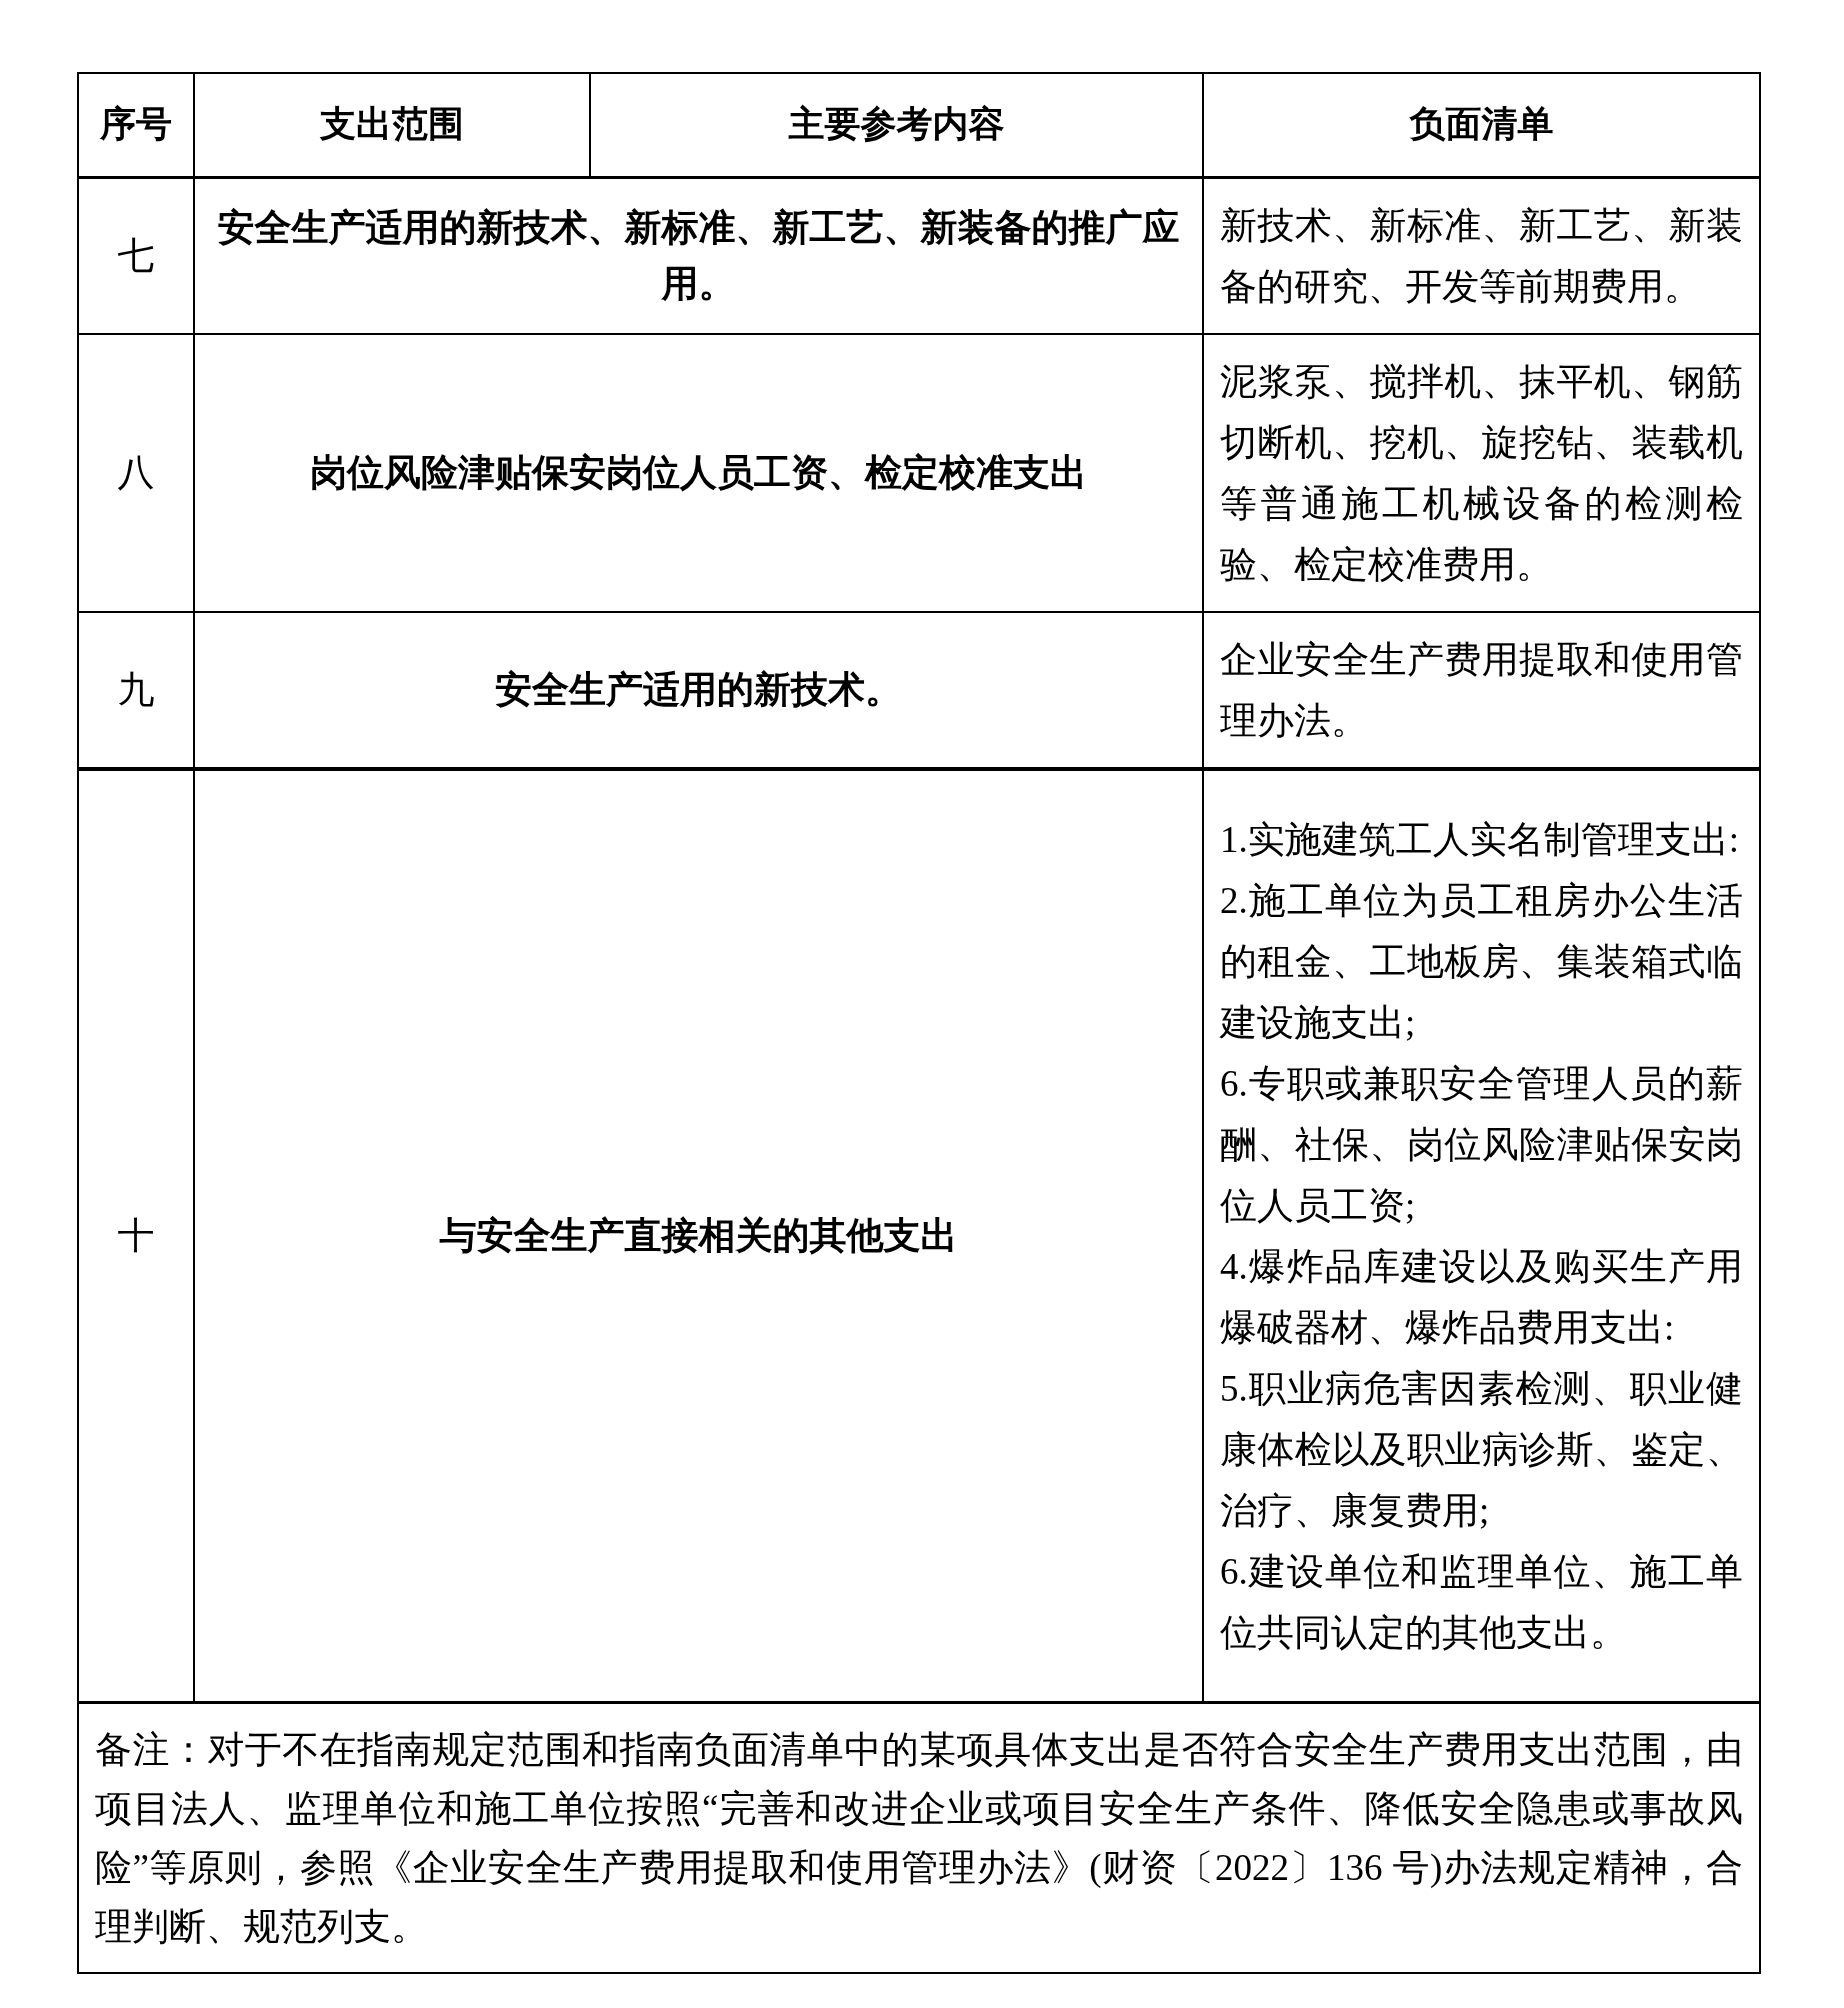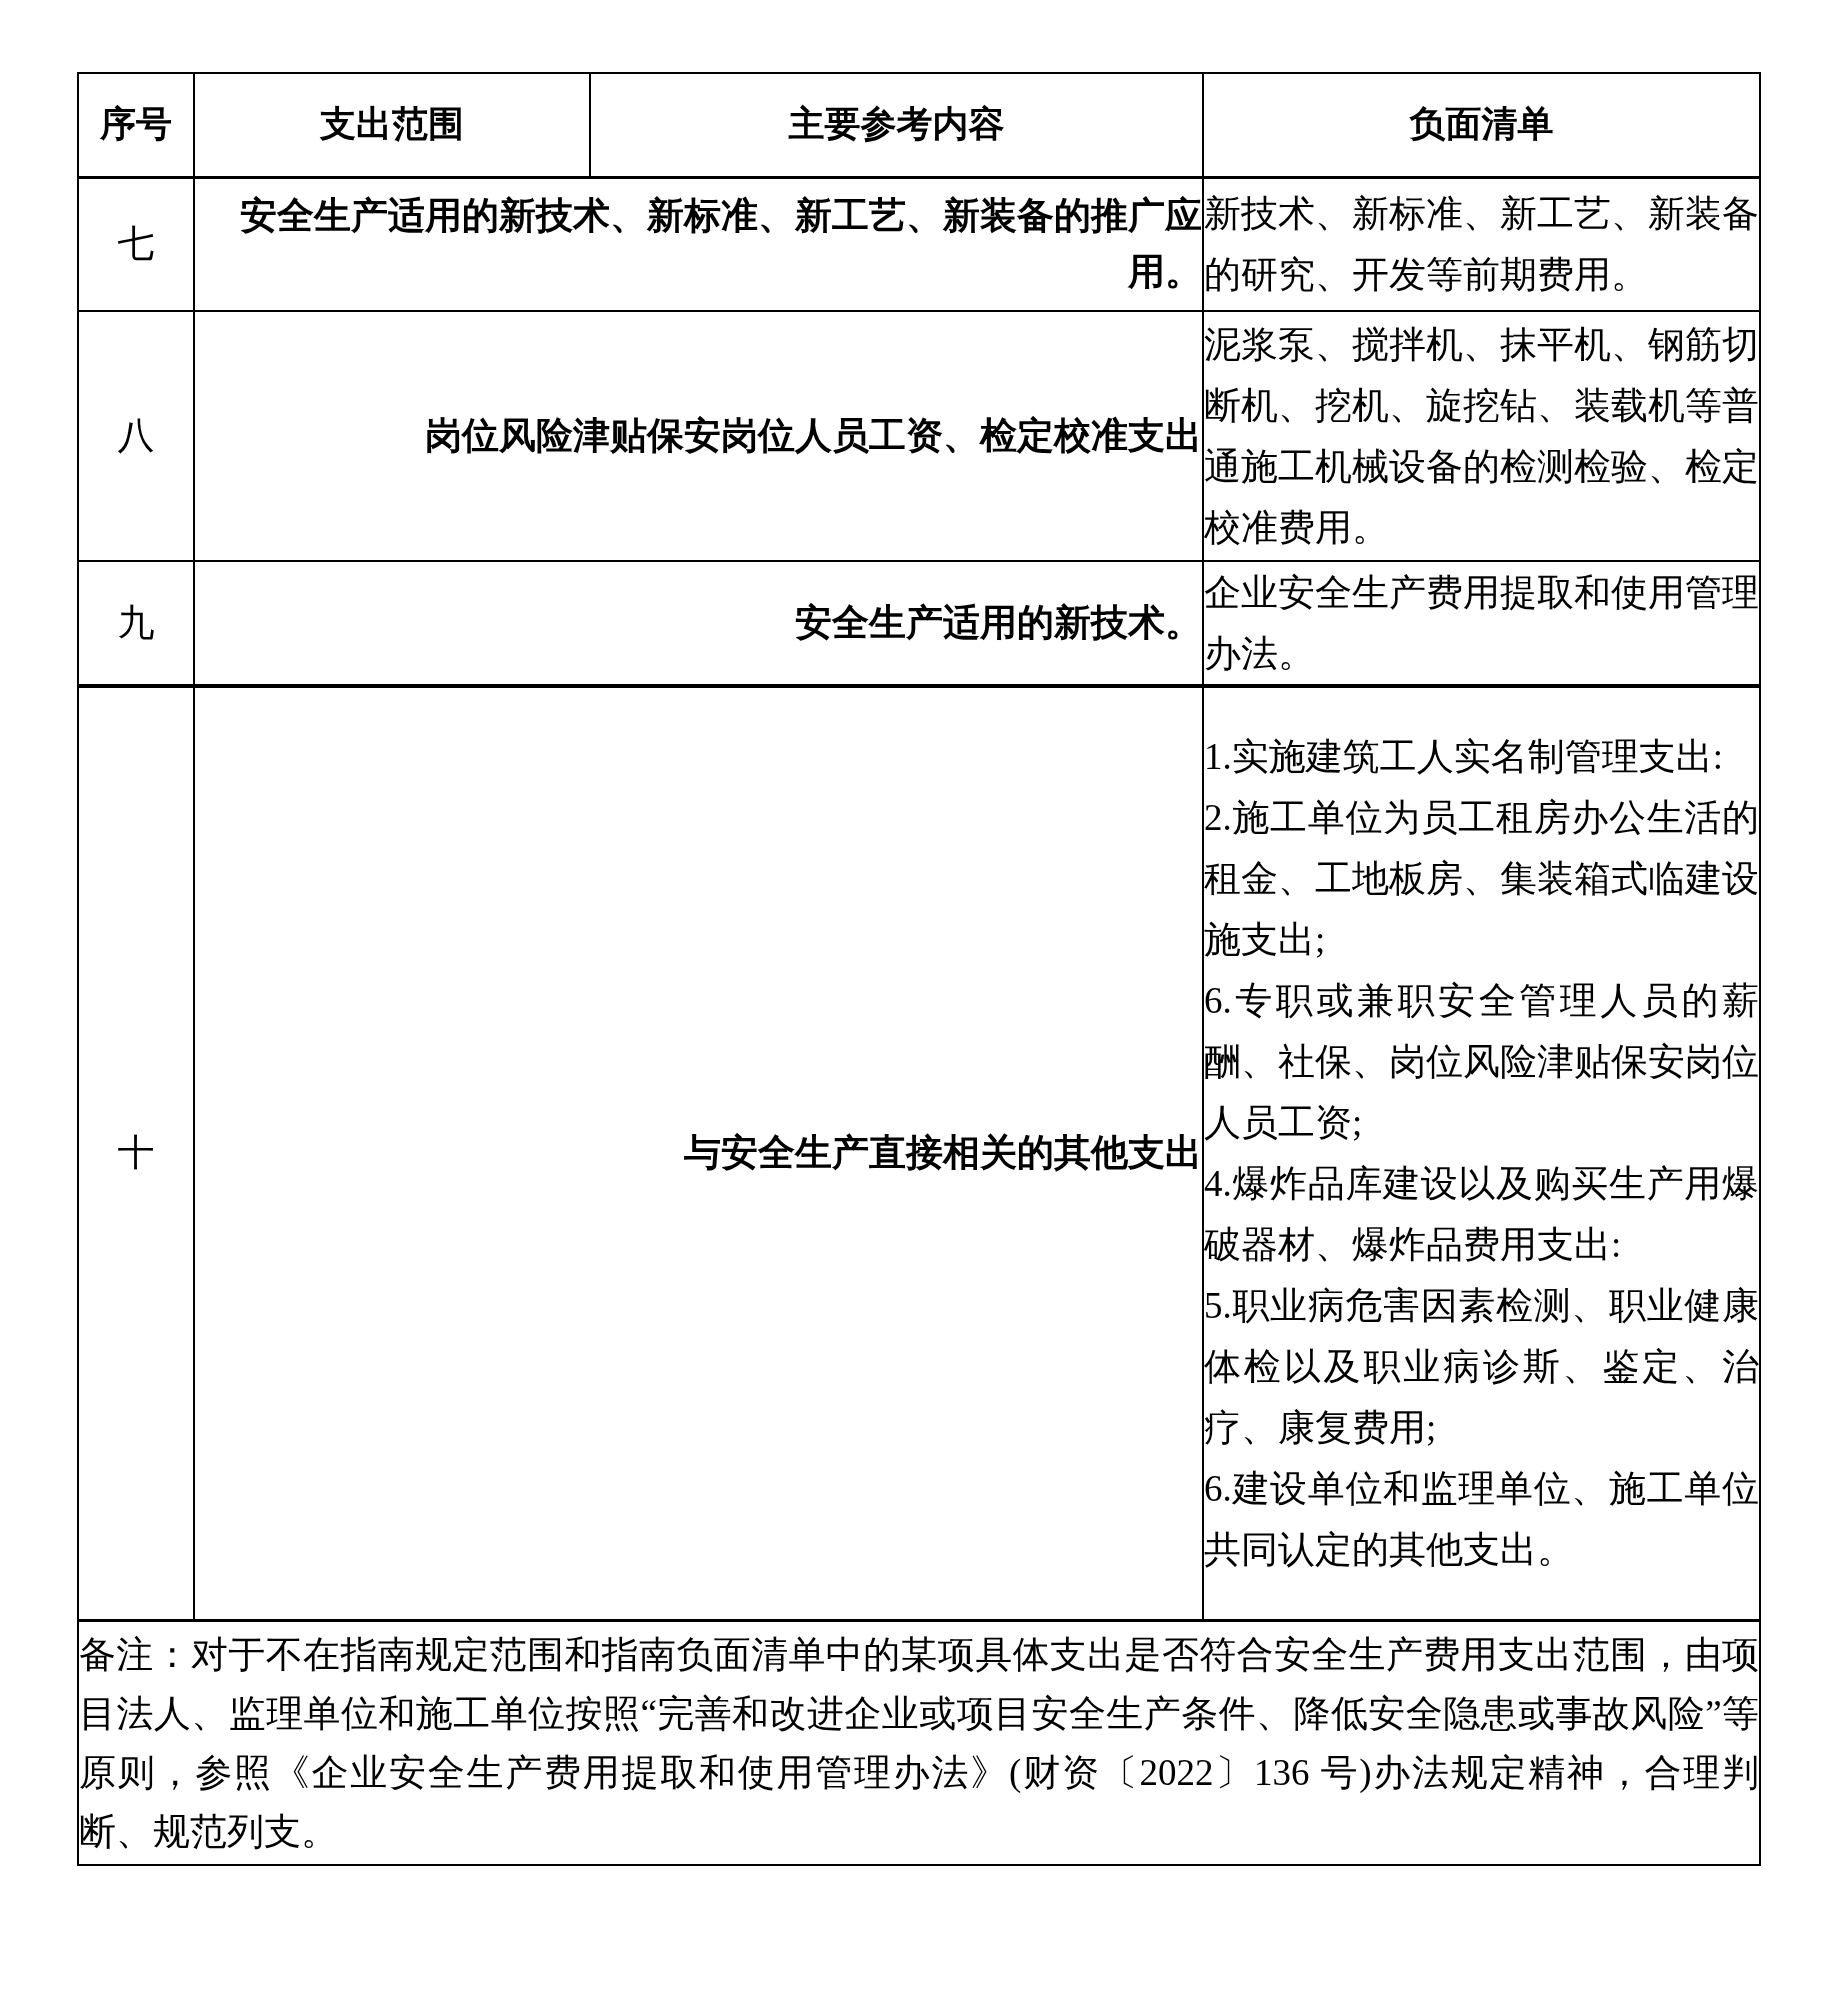--- a/index.html
+++ b/index.html
@@ -13,21 +13,21 @@
   .page { position:absolute; inset:0; }
   table.doc {
     position:absolute;
     left:77px; top:72px;
     width:1682px;
     border-collapse:collapse;
     table-layout:fixed;
   }
   table.doc th, table.doc td {
     border:2.9px solid #000000;
-    padding:0;
+    padding:16px;
     vertical-align:middle;
     overflow:hidden;
   }
   tr.hdr { height:104px; }
   tr.r7  { height:134px; }
   tr.r8  { height:250px; }
   tr.r9  { height:123px; }
   tr.r10 { height:934px; }
   tr.noterow { height:245px; }
 
@@ -47,21 +47,21 @@
     font-size:37px;
     font-family:"Liberation Serif", serif;
   }
   td.scope {
     font-family:"Liberation Sans", sans-serif;
     font-weight:bold;
     font-size:37px;
     line-height:56px;
     padding-left:21px;
     padding-right:58px;
-    text-align:right;
+    text-align:center;
   }
   td.neg {
     font-family:"Liberation Serif", serif;
     font-size:37px;
     line-height:61px;
     text-align:justify;
     padding-left:17.3px;
     padding-right:13.4px;
     vertical-align:middle;
   }

